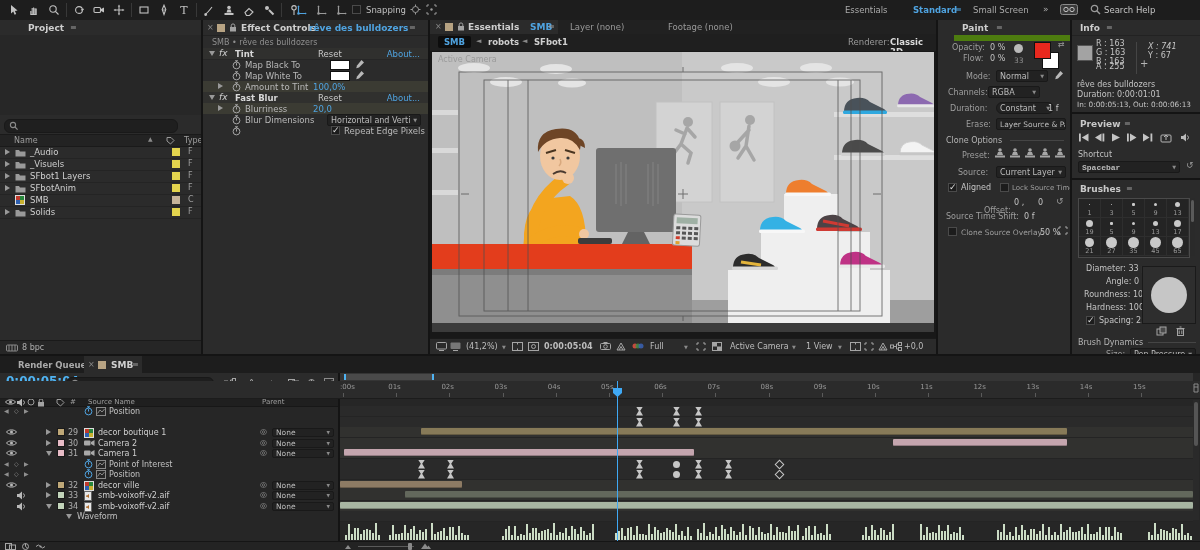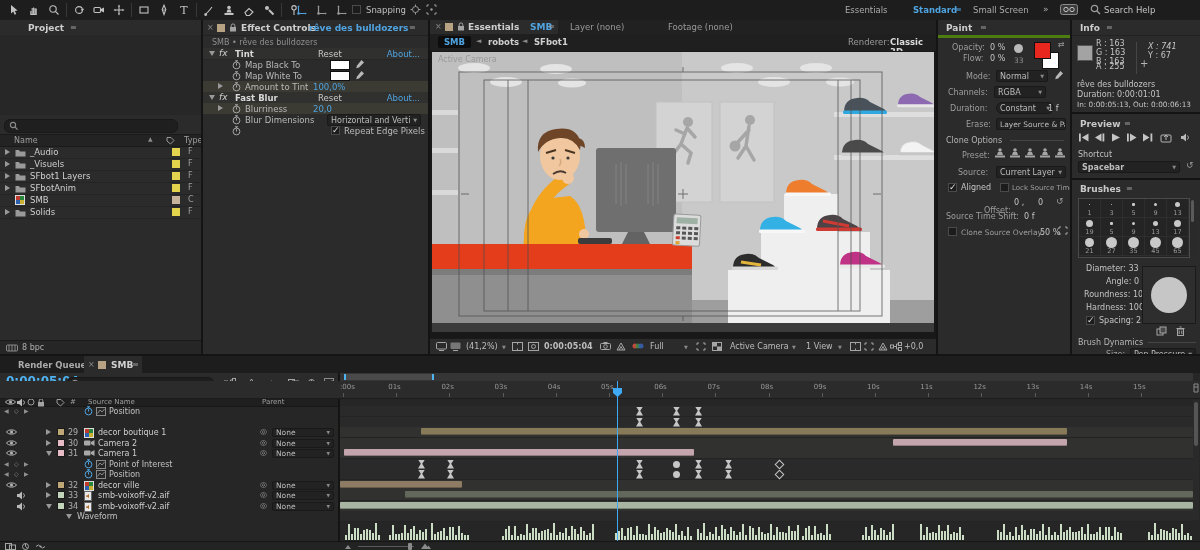--- a/index.html
+++ b/index.html
@@ -610,42 +610,42 @@
             <rect x="0.5" y="3" width="3" height="3" fill="none" stroke="#a5a5a5"></rect>
             <rect x="8.5" y="0.5" width="3" height="3" fill="none" stroke="#a5a5a5"></rect>
             <rect x="8.5" y="5.5" width="3" height="3" fill="none" stroke="#a5a5a5"></rect>
             <path d="M3.5,4.5 h3 M6.5,2 v5 M6.5,2 h2 M6.5,7 h2" stroke="#a5a5a5" fill="none"></path>
           </svg></span>
       <span class="statitem blue" style="left:474px;">+0,0</span>
     </div>
   </div>
 
   <div class="panel" style="left:938px;top:20px;width:132px;height:334px;">
-    <div class="abs" style="left:0;top:0;width:132px;height:15px;background:#2b2b2b;border-bottom:3px solid #4d7c0f;">
+    <div class="abs" style="left:16px;top:0;width:132px;height:15px;background:#2b2b2b;border-bottom:6px solid #4d7c0f;">
       <span class="abs tabtxt" style="left:8px;top:3px;">Paint</span>
       <span class="abs menu-ham" style="left:42px;top:3px;">≡</span>
     </div>
     <span class="plabel" style="left:14px;top:23px;">Opacity:</span>
     <span class="pvalue" style="left:52px;top:23px;">0 %</span>
     <span class="plabel" style="left:25px;top:34px;">Flow:</span>
     <span class="pvalue" style="left:52px;top:34px;">0 %</span>
     <span class="abs" style="left:76px;top:24px;width:9px;height:9px;border-radius:50%;background:#b9b9b9;"></span>
     <span class="abs dim" style="left:76px;top:36px;font-size:7.5px;">33</span>
     <span class="abs" id="paint-bg" style="left: 104px; top: 32px; width: 15px; height: 15px; border: 1px solid rgb(17, 17, 17); background: rgb(255, 255, 255);"></span>
     <span class="abs" id="paint-fg" style="left: 96px; top: 22px; width: 15px; height: 15px; border: 1px solid rgb(17, 17, 17); background: rgb(232, 40, 30);"></span>
     <span class="abs" style="left:120px;top:20px;font-size:8px;color:#9a9a9a;">⇄</span>
     <span class="plabel" style="left:28px;top:52px;">Mode:</span>
     <span class="dd" style="left:58px;top:50px;width:52px;">
       <span>Normal</span>
     </span>
     <span class="abs icon" style="left:116px;top:50px;"><svg xmlns="http://www.w3.org/2000/svg" width="10" height="10">
           <path d="M6.5,1 l2.5,2.5 -5,5 -2.8,0.8 0.8,-2.8 z" fill="#b9b9b9"></path>
         </svg></span>
     <span class="plabel" style="left:10px;top:68px;">Channels:</span>
-    <span class="dd" style="left:56px;top:66px;width:52px;">
+    <span class="dd" style="left:50px;top:66px;width:52px;">
       <span>RGBA</span>
     </span>
     <span class="plabel" style="left:12px;top:84px;">Duration:</span>
     <span class="dd" style="left:58px;top:82px;width:58px;border-radius:6px;">
       <span>Constant</span>
     </span>
     <span class="pvalue" style="left:110px;top:84px;">1 f</span>
     <span class="plabel" style="left:28px;top:100px;">Erase:</span>
     <span class="dd" style="left:58px;top:98px;width:70px;font-size:7.5px;">
       <span>Layer Source &amp; Paint</span>
@@ -746,21 +746,21 @@
     <span class="abs icon" style="left:88px;top:113px;"><svg xmlns="http://www.w3.org/2000/svg" width="12" height="10">
           <rect x="1" y="2" width="10" height="7" rx="1" fill="none" stroke="#b5b5b5"></rect>
           <path d="M6,7 V2.5 M4,4 L6,2 8,4" stroke="#b5b5b5" fill="none"></path>
         </svg></span>
     <span class="abs icon" style="left:108px;top:113px;"><svg xmlns="http://www.w3.org/2000/svg" width="10" height="9">
           <polygon points="1,3 3,3 6,0.5 6,8.5 3,6 1,6" fill="#b9b9b9"></polygon>
           <path d="M7.5,2.5 q2,2 0,4" stroke="#b9b9b9" fill="none"></path>
         </svg></span>
     <span class="plabel" style="left:6px;top:130px;color:#c0c0c0;">Shortcut</span>
     <span class="dd" style="left:6px;top:141px;width:102px;">
-      <span style="font-weight:bold;">Spacebar</span>
+      <span style="font-weight:bold;font-family:Liberation Mono, monospace;">Spacebar</span>
     </span>
     <span class="abs" style="left:114px;top:140px;font-size:9px;color:#9a9a9a;">↺</span>
     <div class="abs" style="left:0;top:158px;width:128px;height:2px;background:#141414;"></div>
     <span class="abs seclabel" style="left:8px;top:164px;">Brushes</span>
     <span class="abs menu-ham" style="left:54px;top:164px;">≡</span>
     <div id="brush-grid" class="abs" style="left:6px;top:178px;width:110px;height:58px;background:#242424;border:1px solid #4a4a4a;">
         <div style="position: absolute; left: 0px; top: 0px; width: 21px; height: 18px; border-right: 1px solid rgb(46, 46, 46); border-bottom: 1px solid rgb(46, 46, 46);">
           <div class="cell-dot" style="position:absolute;left:10px;top:5px;width:1px;height:1px;"></div>
   <div style="position:absolute;left:0;top:10px;width:21px;text-align:center;font-size:6.5px;color:#9a9a9a;">1</div>
         </div>

